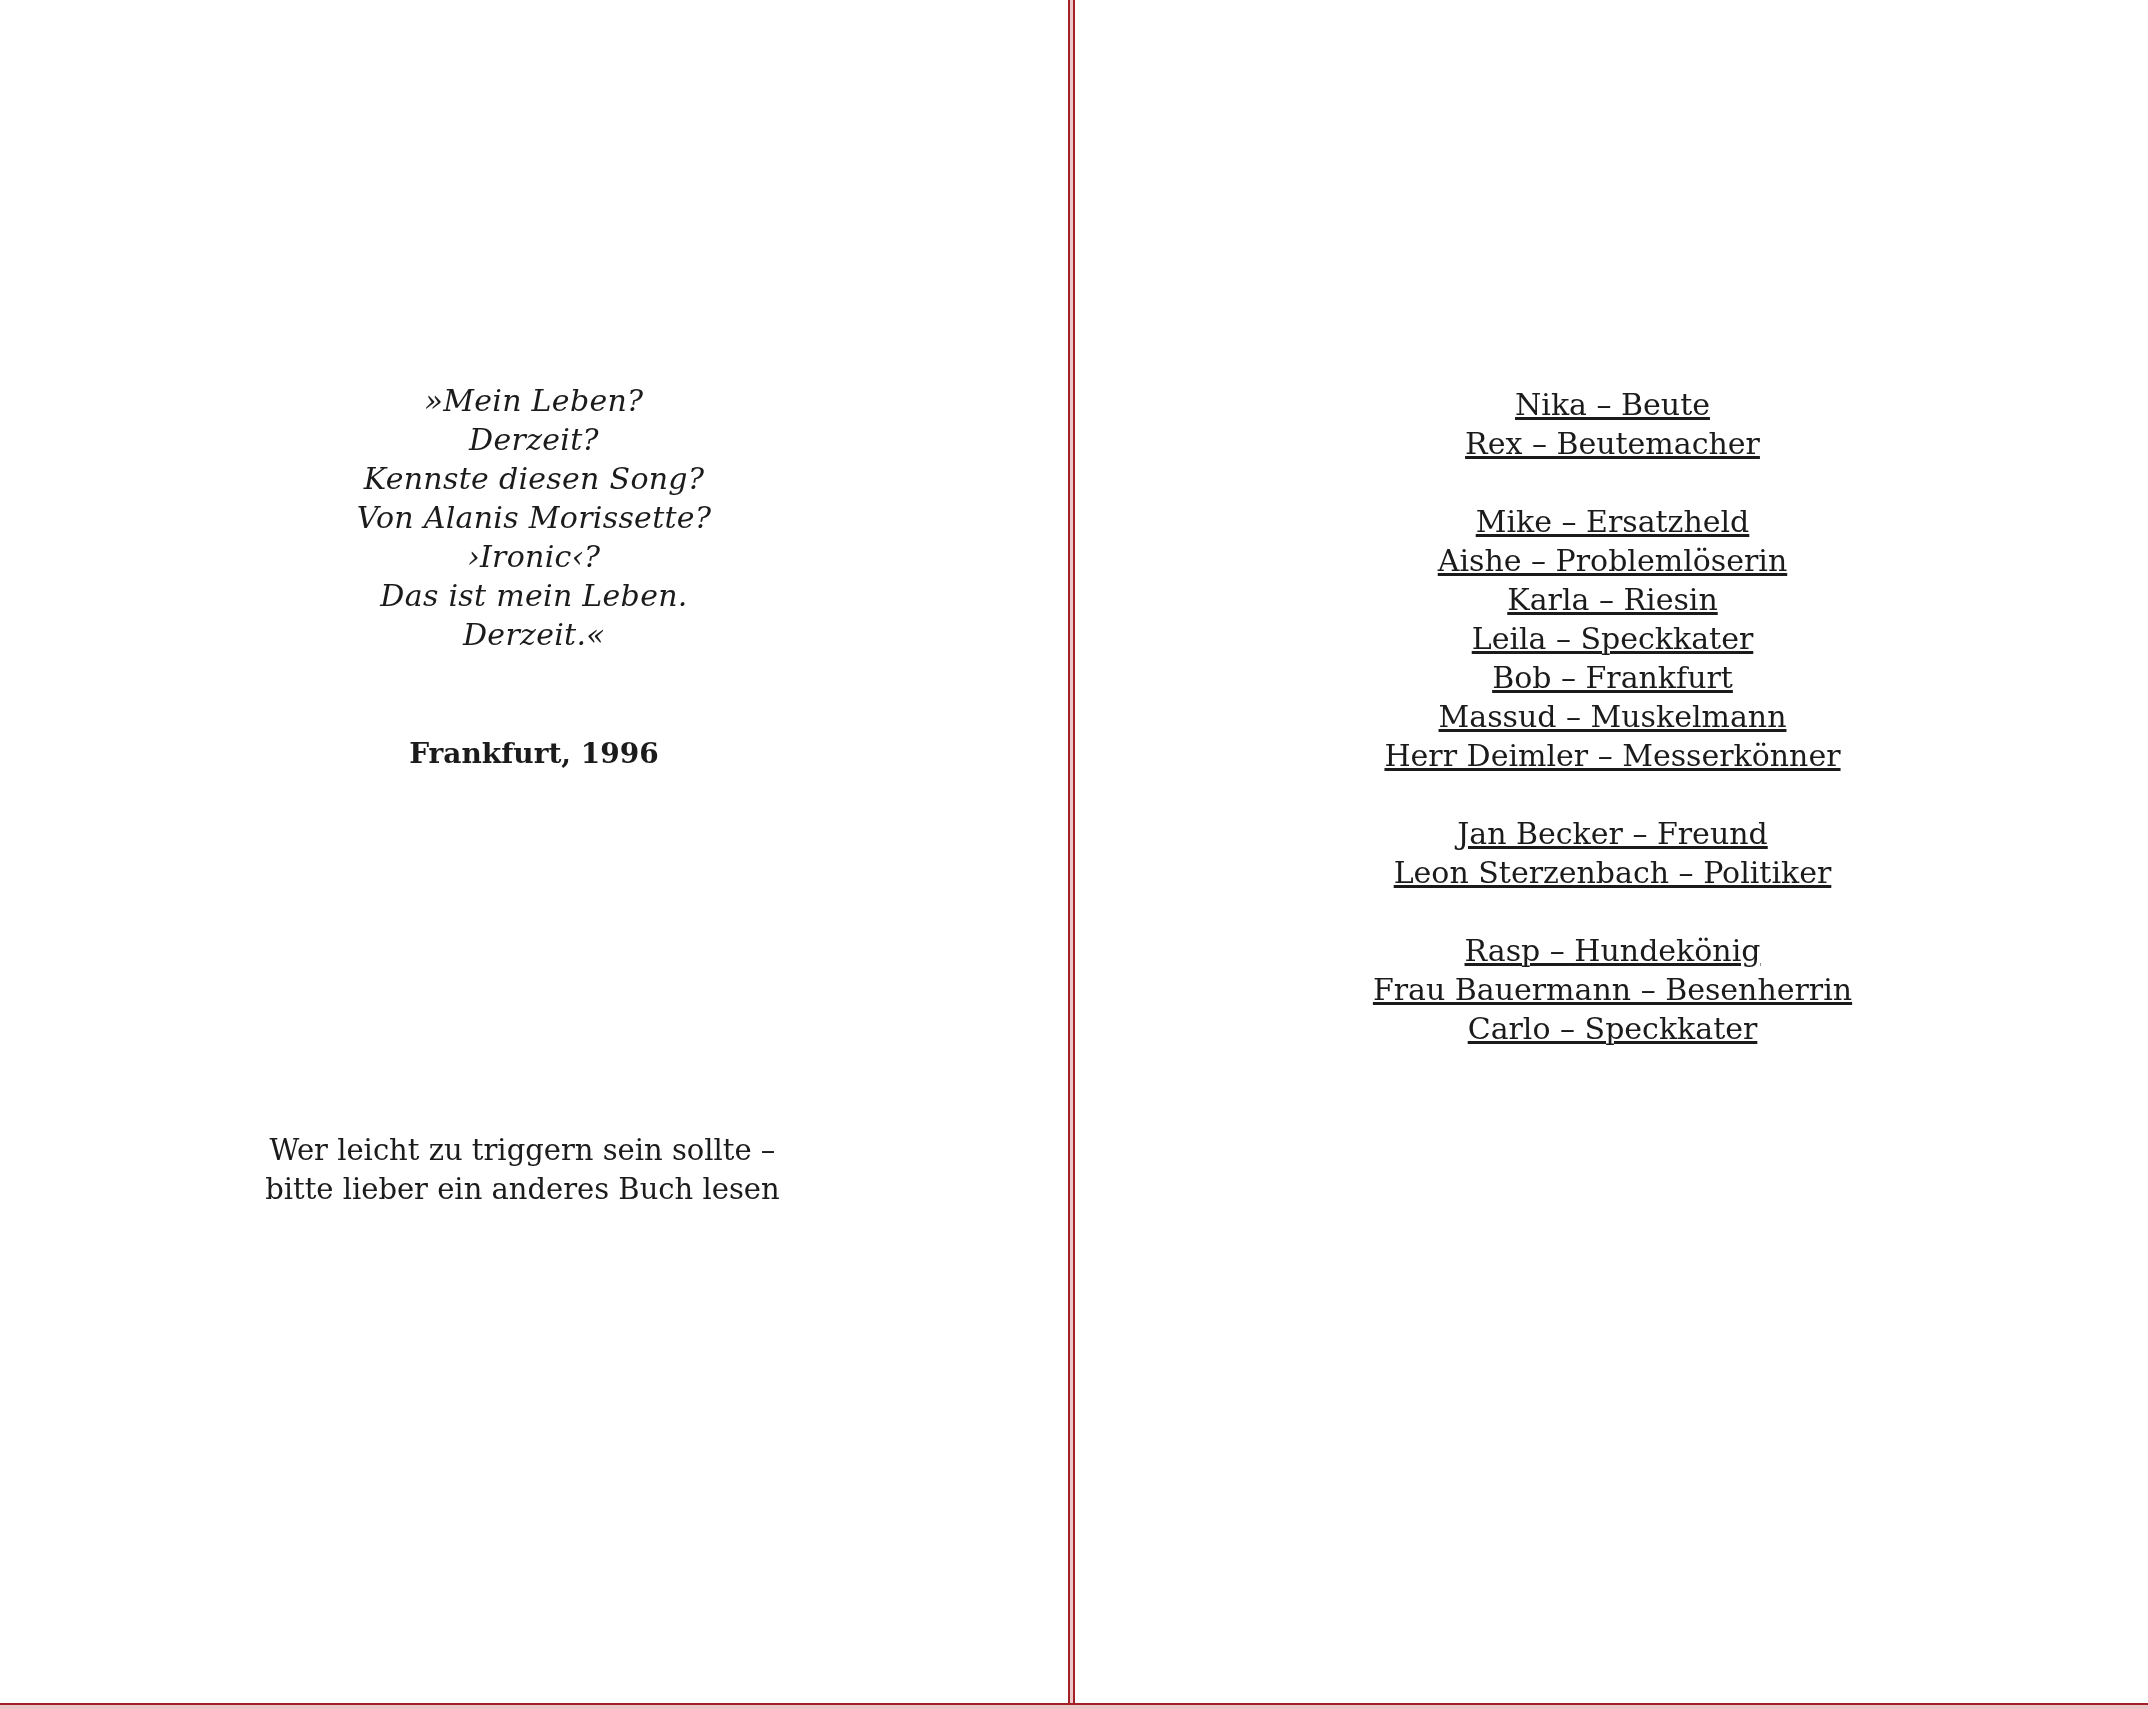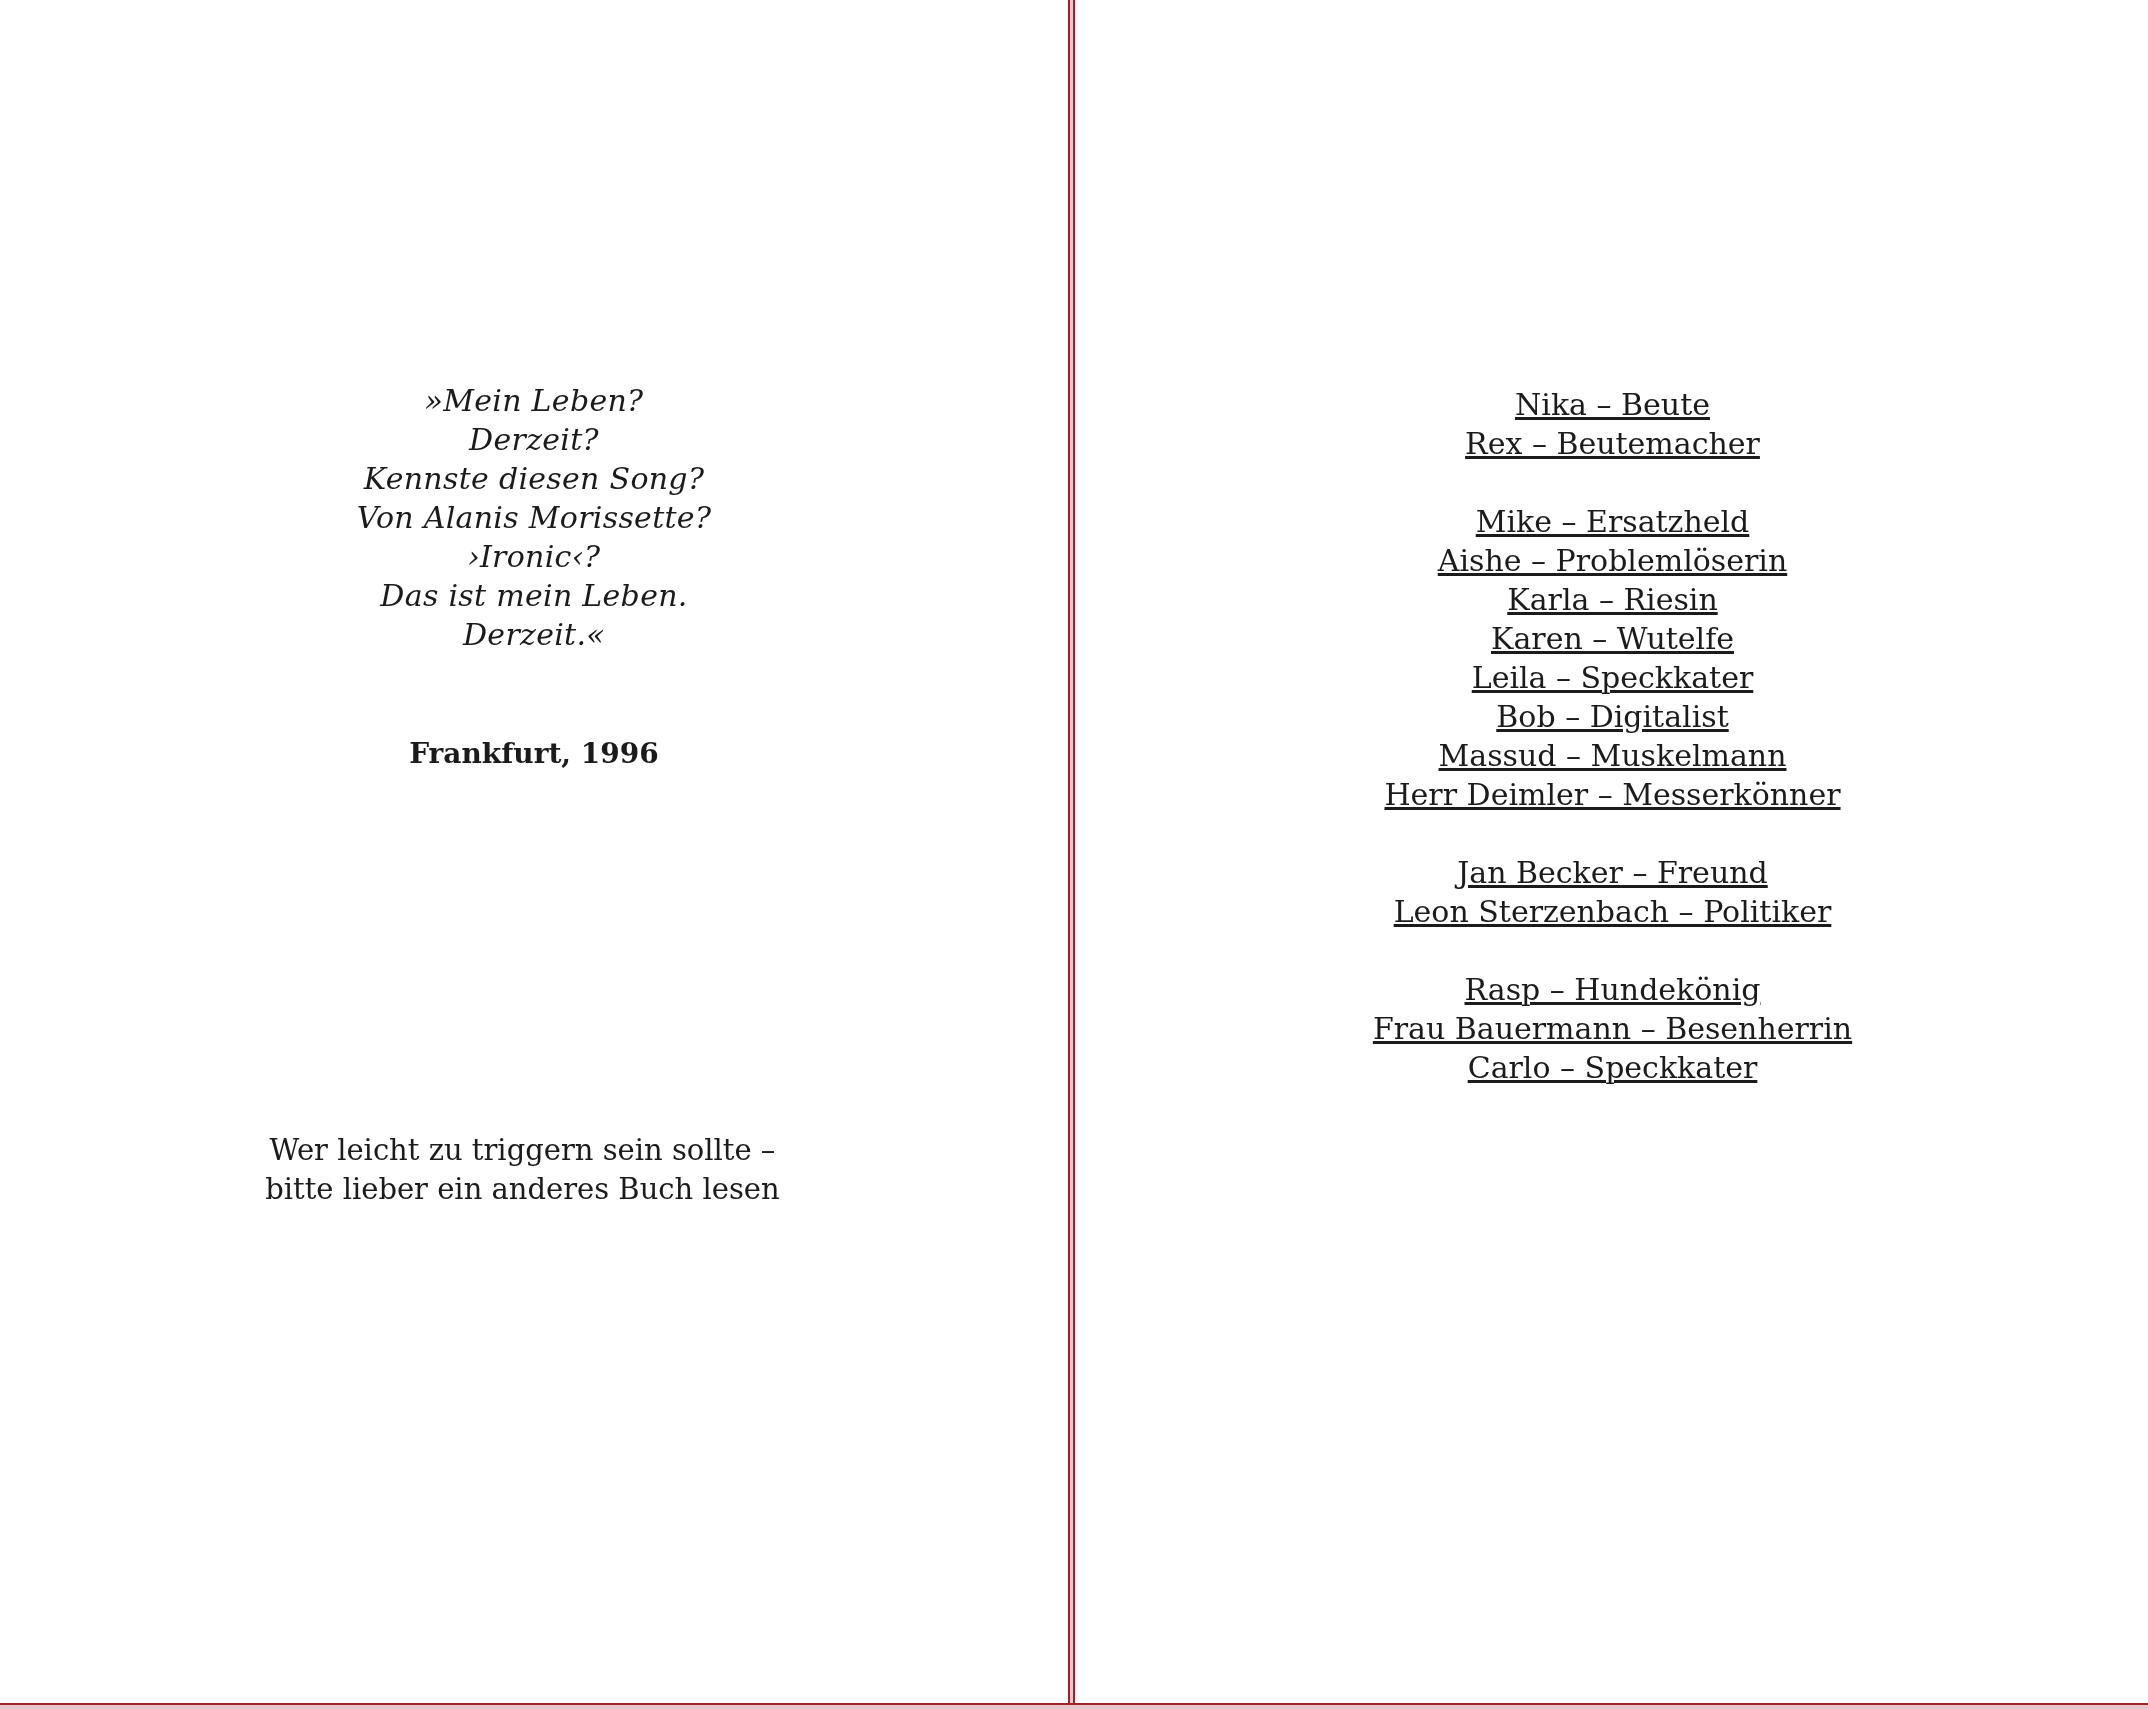--- a/index.html
+++ b/index.html
@@ -163,23 +163,22 @@
 
       <div class="cast-group">
         <div class="cast-line">Nika – Beute</div>
         <div class="cast-line">Rex – Beutemacher</div>
       </div>
 
       <div class="cast-group">
         <div class="cast-line">Mike – Ersatzheld</div>
         <div class="cast-line">Aishe – Problemlöserin</div>
         <div class="cast-line">Karla – Riesin</div>
-        <div class="cast-line">Karen – Wutelfe</div>
         <div class="cast-line">Leila – Speckkater</div>
-        <div class="cast-line">Bob – Digitalist</div>
+        <div class="cast-line">Bob – Frankfurt</div>
         <div class="cast-line">Massud – Muskelmann</div>
         <div class="cast-line">Herr Deimler – Messerkönner</div>
       </div>
 
       <div class="cast-group">
         <div class="cast-line">Jan Becker – Freund</div>
         <div class="cast-line">Leon Sterzenbach – Politiker</div>
       </div>
 
       <div class="cast-group">

